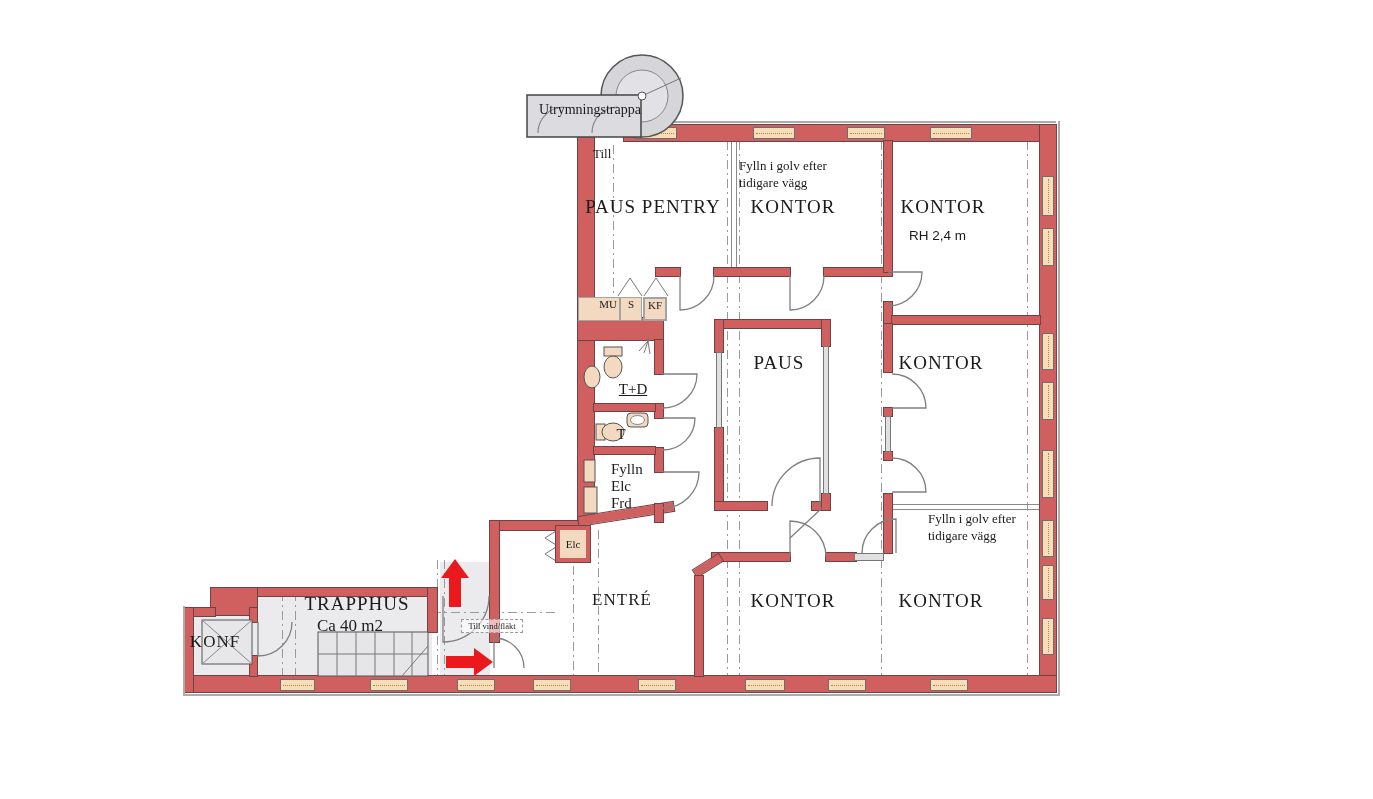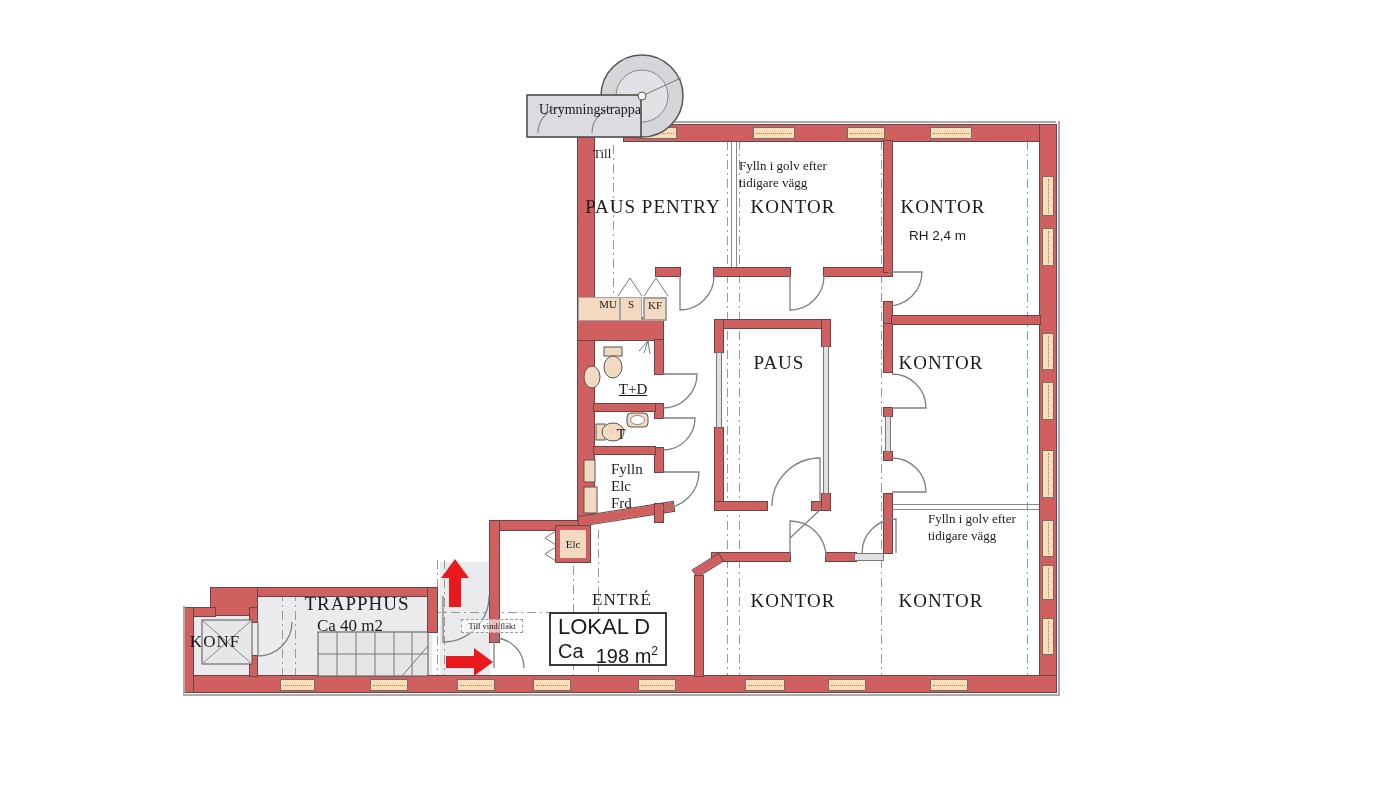--- a/index.html
+++ b/index.html
@@ -248,21 +248,14 @@
 
   <div>
     <div class="tri-up" style="left:441px;top:559px;"></div>
     <div class="shaft" style="left:449px;top:577px;width:12px;height:30px;"></div>
   </div>
   <div>
     <div class="shaft" style="left:446px;top:656px;width:28px;height:12px;"></div>
     <div class="tri-right" style="left:474px;top:648px;"></div>
   </div>
 
-  <div class="lokal">
-    <div class="l1">LOKAL D</div>
-    <div class="l2">
-      <span>Ca</span>
-      <span><span>198 m</span><sup>2</sup></span>
-    </div>
-  </div>
 
 </div>
 
 </body></html>

